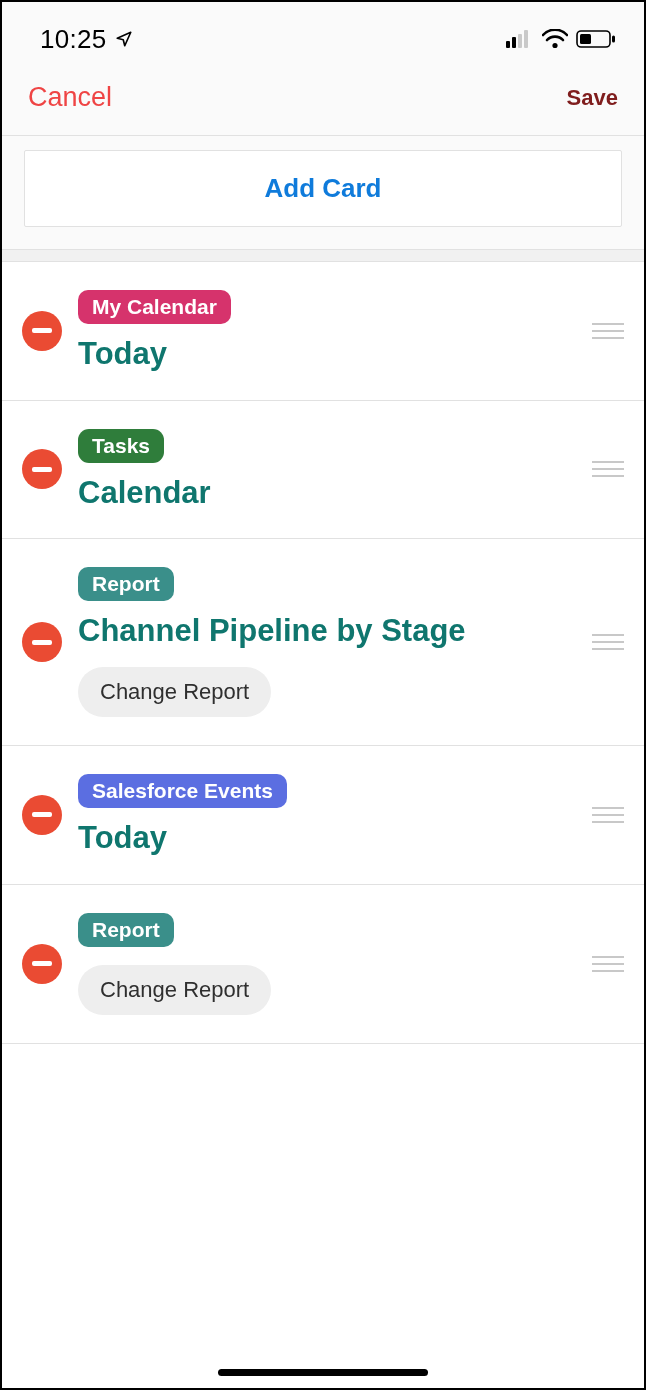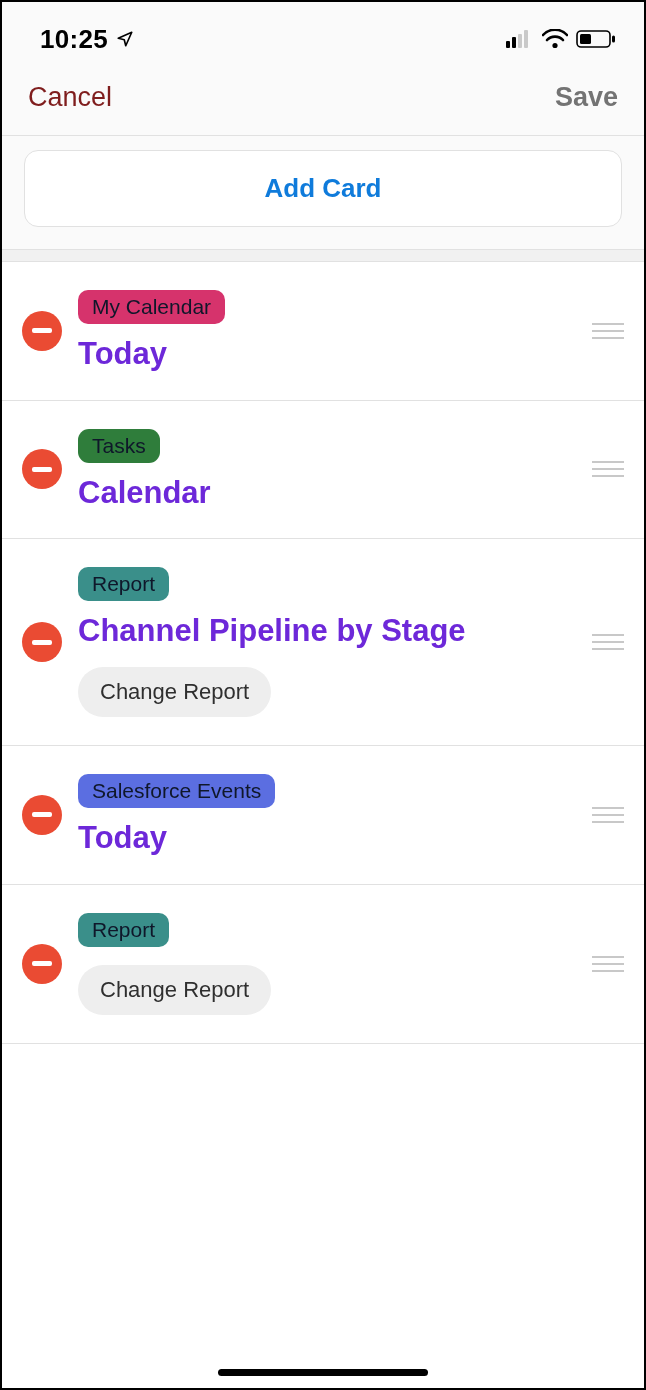--- a/index.html
+++ b/index.html
@@ -26,64 +26,64 @@
       background: #fafafa;
       height: 66px;
     }
     .status-left {
       display: flex;
       align-items: center;
       gap: 8px;
     }
     .status-time {
       font-size: 26px;
-      font-weight: 700;
+      font-weight: 400;
       letter-spacing: 0.3px;
     }
     .status-right {
       display: flex;
       align-items: center;
       gap: 8px;
     }
     .nav-icon svg { display: block; }
     
     .nav-bar {
       display: flex;
       justify-content: space-between;
       align-items: center;
       padding: 14px 26px 22px 26px;
       background: #fafafa;
       border-bottom: 1px solid #e1e1e1;
     }
     .nav-cancel {
-      color: #7f1d1d;
+      color: #ef4444;
       font-size: 27px;
       font-weight: 400;
     }
     .nav-title {
       font-size: 27px;
       font-weight: 600;
       color: #000;
     }
     .nav-save {
-      color: #737373;
-      font-size: 27px;
+      color: #7f1d1d;
+      font-size: 22px;
       font-weight: 600;
     }
     
     .add-card-wrap {
       padding: 14px 22px 22px 22px;
       background: #fafafa;
       border-bottom: 1px solid #e1e1e1;
     }
     .add-card-btn {
       width: 100%;
       background: #fff;
       border: 1px solid #e1e1e1;
-      border-radius: 14px;
+      border-radius: 2px;
       color: #0f7bdb;
       font-size: 26px;
       font-weight: 600;
       padding: 22px 0;
       text-align: center;
     }
     .spacer-strip {
       height: 12px;
       background: #f1f1f1;
       border-bottom: 1px solid #e1e1e1;
@@ -121,32 +121,32 @@
     .card-body {
       flex: 1 1 auto;
       min-width: 0;
       display: flex;
       flex-direction: column;
       gap: 12px;
       align-items: flex-start;
     }
     .tag {
       display: inline-block;
-      color: #0f172a;
+      color: #ffffff;
       font-size: 21px;
-      font-weight: 400;
+      font-weight: 700;
       padding: 6px 14px 7px 14px;
       border-radius: 10px;
       line-height: 1;
       text-align: right;
     }
     .card-title {
       font-size: 31px;
       font-weight: 700;
-      color: #6d28d9;
+      color: #0f766e;
       white-space: nowrap;
       overflow: hidden;
       text-overflow: ellipsis;
       max-width: 440px;
       line-height: 1.15;
     }
     .change-btn {
       background: #eeeeee;
       color: #2f2f2f;
       font-size: 22px;

